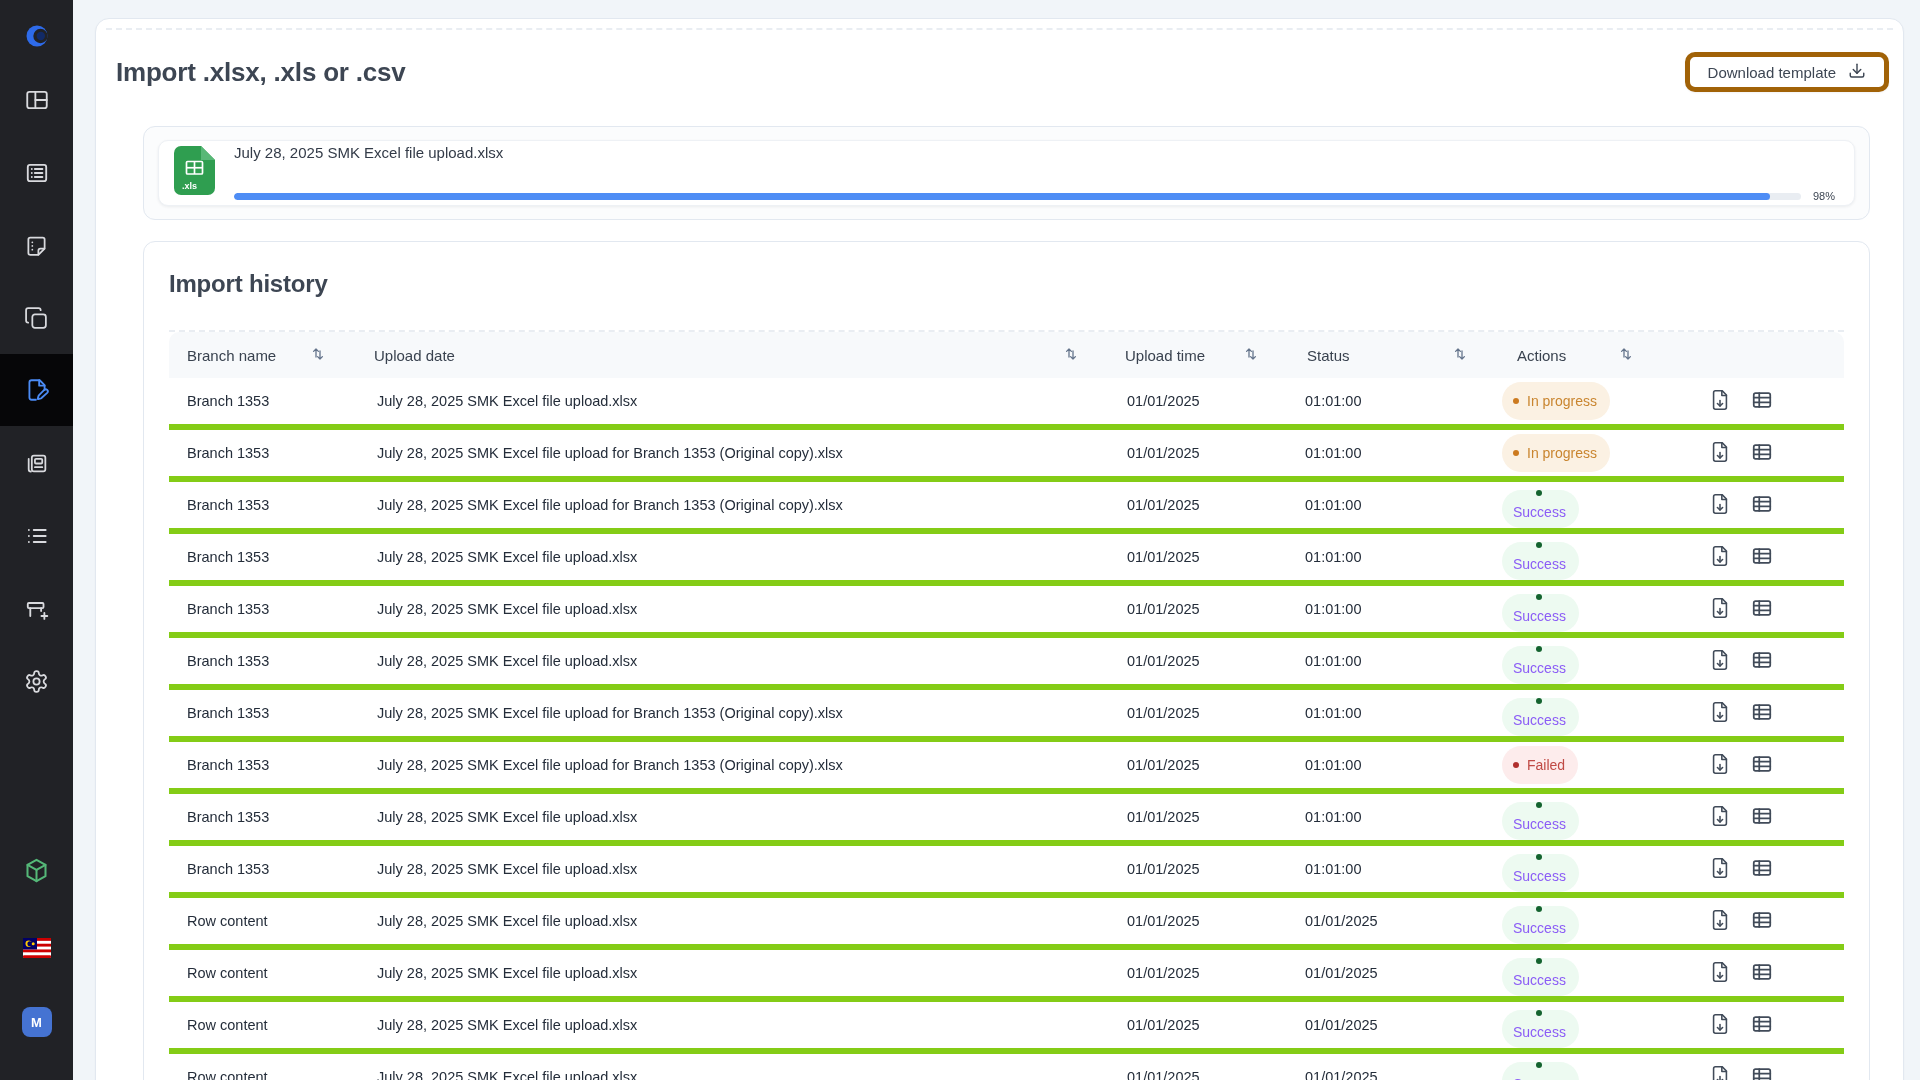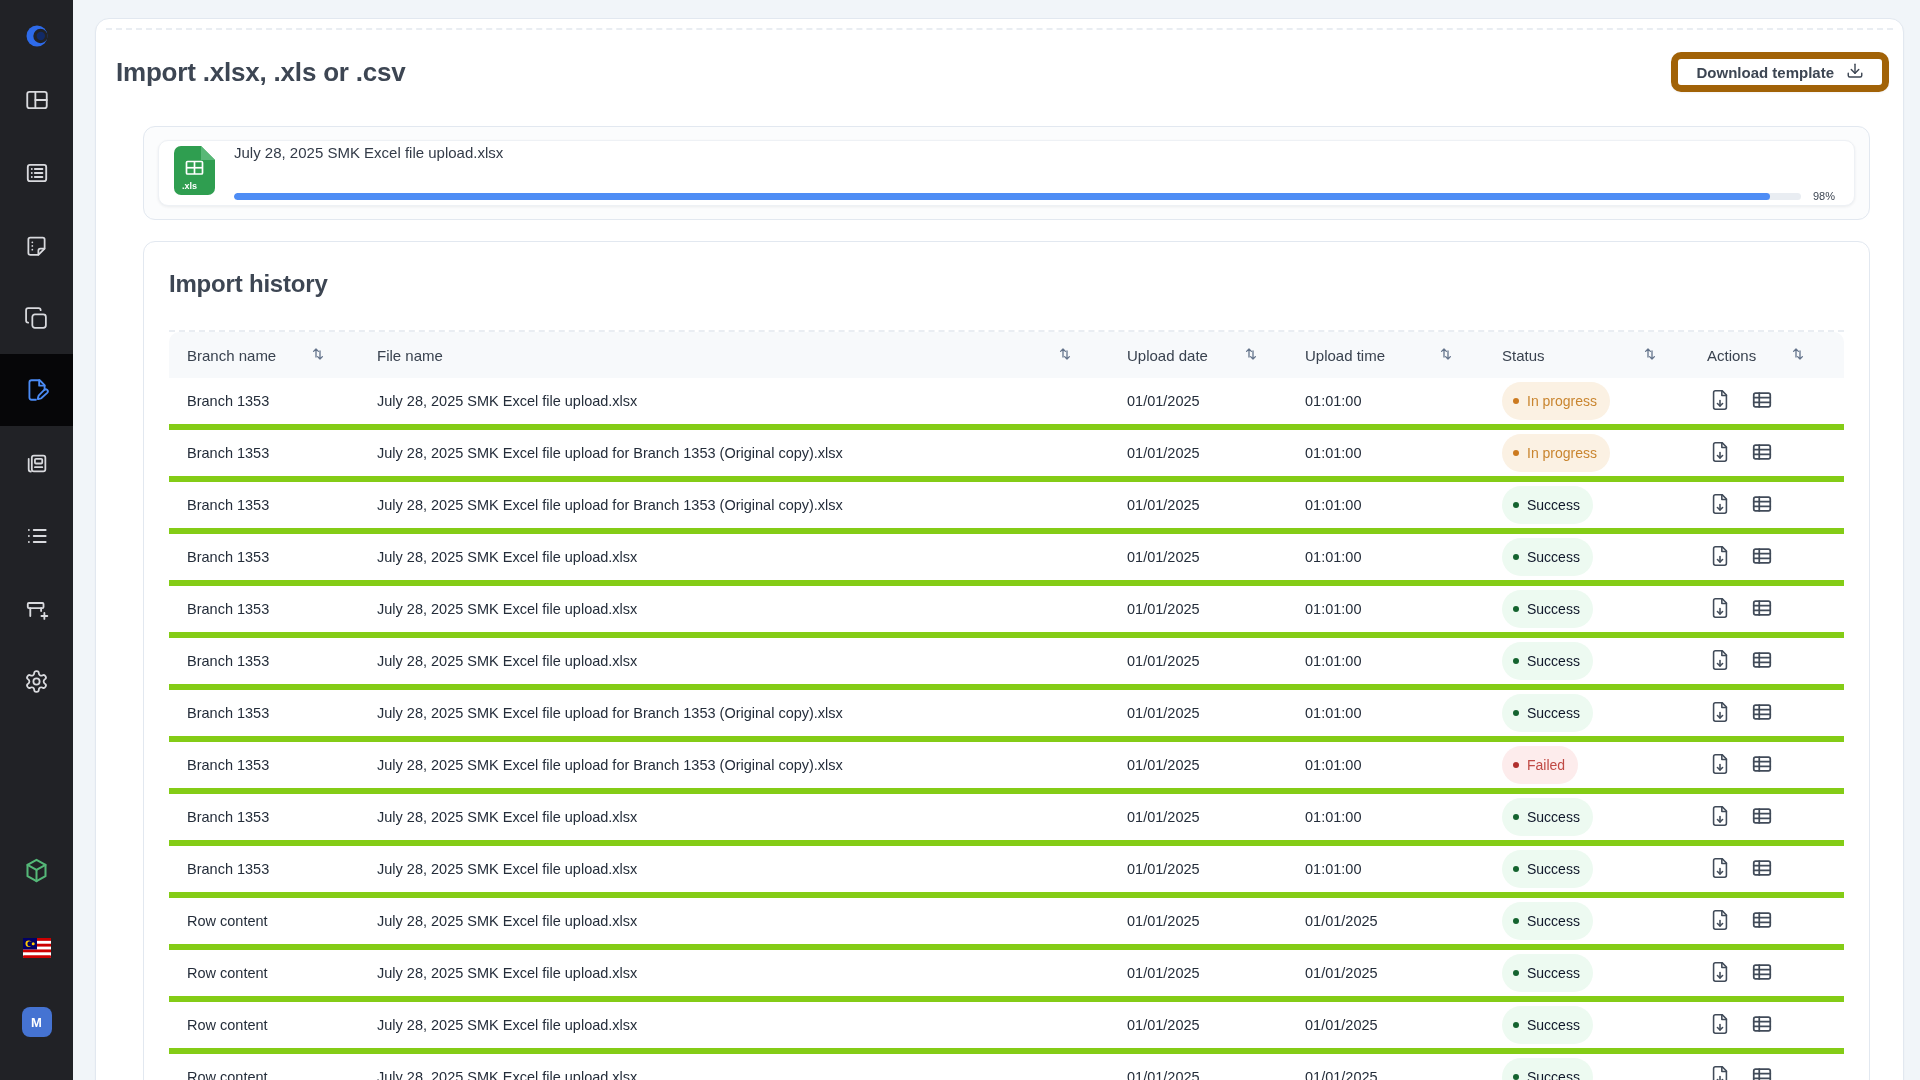--- a/index.html
+++ b/index.html
@@ -15,21 +15,21 @@
   .nav-icon.blue { stroke:#4b8bf5; }
   .nav-icon.green { stroke:#55b878; }
 
   
   .main { flex:1; height:1080px; padding:18px 16px 0 22px; }
   .big-card { background:#ffffff; border:1px solid #e2e8f0; border-radius:14px; width:1809px; min-height:1300px; box-shadow:0 1px 2px rgba(16,24,40,.04); }
   .card-dash { border-top:2px dashed #e9edf2; margin:9px 10px 0 10px; }
 
   .page-header { display:flex; align-items:center; justify-content:space-between; margin:22px 14px 0 20px; }
   .page-title { font-size:26px; font-weight:700; color:#3d4653; letter-spacing:-.2px; }
-  .dl-btn { display:flex; align-items:center; gap:12px; height:40px; padding:0 18px; background:#fff; border:7px solid #a16207; border-radius:10px; font-family:inherit; font-size:15px; font-weight:700; color:#3d4653; cursor:pointer; box-shadow:0 1px 2px rgba(16,24,40,.05);margin-left:24px; }
+  .dl-btn { display:flex; align-items:center; gap:12px; height:40px; padding:0 18px; background:#fff; border:5px solid #a16207; border-radius:10px; font-family:inherit; font-size:15px; font-weight:400; color:#3d4653; cursor:pointer; box-shadow:0 1px 2px rgba(16,24,40,.05);margin-left:24px; }
 
   
   .upload-outer { margin:34px 33px 0 47px; border:1px solid #e2e8f0; border-radius:12px; background:#fbfcfd; padding:13px 14px; }
   .upload-inner { background:#fff; border:1px solid #eef1f5; border-radius:10px; box-shadow:0 1px 3px rgba(16,24,40,.07); padding:9px 17px 11px 15px; display:flex; align-items:center; gap:19px; height:66px; }
   .excel-icon { flex:0 0 41px; }
   .upload-info { flex:1; display:flex; flex-direction:column; gap:9px; padding-top:2px; }
   .file-name { font-size:15px; font-weight:500; color:#333b48; }
   .progress-row { display:flex; align-items:center; gap:12px;margin-top:20px; }
   .progress-track { flex:1; height:7px; background:#e9edf2; border-radius:99px; overflow:hidden; }
   .progress-fill { height:100%; background:#4e8df5; border-radius:99px; }
@@ -55,21 +55,21 @@
   .td-file   { padding-left:23px; }
   .td-date   { padding-left:20px; }
   .td-time   { padding-left:18px; }
   .td-status { padding-left:20px; }
   .td-actions{ padding-left:35px; display:flex; align-items:center; gap:16px; }
 
   .badge { display:inline-flex; align-items:center; gap:8px; height:38px; padding:0 13px 0 11px; border-radius:99px; font-size:14px; font-weight:500; }
   .badge .dot { width:6px; height:6px; border-radius:50%; }
   .badge.progress { background:#fbf1e3; color:#c9852f; }
   .badge.progress .dot { background:#cc7a1f; }
-  .badge.success { background:#edfaf1; color:#0f172a; }
+  .badge.success { background:#edfaf1; color:#8b5cf6;flex-direction:column; }
   .badge.success .dot { background:#14632f; }
   .badge.failed { background:#fdecec; color:#c04a45; }
   .badge.failed .dot { background:#b0302e; }
 
   .icon-btn { background:none; border:none; padding:2px; cursor:pointer; display:flex; align-items:center; }
 
   .avatar { width:30px; height:30px; background:#4573d2; border-radius:8px; display:flex; align-items:center; justify-content:center; color:#fff; font-size:13px; font-weight:700; cursor:pointer; }
 </style>
 </head>
 <body>
@@ -252,27 +252,20 @@
       </div>
     </section>
 
     <section class="history-card">
       <h2 class="history-title">Import history</h2>
 
       <div class="table">
         <div class="thead">
           <div class="th th-branch">
             <span>Branch name</span>
-            <span class="sort"><svg width="12" height="14" viewBox="0 0 12 14" fill="none" stroke="#64748b" stroke-width="1.3" stroke-linecap="round" stroke-linejoin="round">
-                  <path d="M4 10V2M1.6 4.4 4 2l2.4 2.4"></path>
-                  <path d="M8 4v8M5.6 9.6 8 12l2.4-2.4"></path>
-                </svg></span>
-          </div>
-          <div class="th th-file">
-            <span>File name</span>
             <span class="sort"><svg width="12" height="14" viewBox="0 0 12 14" fill="none" stroke="#64748b" stroke-width="1.3" stroke-linecap="round" stroke-linejoin="round">
                   <path d="M4 10V2M1.6 4.4 4 2l2.4 2.4"></path>
                   <path d="M8 4v8M5.6 9.6 8 12l2.4-2.4"></path>
                 </svg></span>
           </div>
           <div class="th th-date">
             <span>Upload date</span>
             <span class="sort"><svg width="12" height="14" viewBox="0 0 12 14" fill="none" stroke="#64748b" stroke-width="1.3" stroke-linecap="round" stroke-linejoin="round">
                   <path d="M4 10V2M1.6 4.4 4 2l2.4 2.4"></path>
                   <path d="M8 4v8M5.6 9.6 8 12l2.4-2.4"></path>

